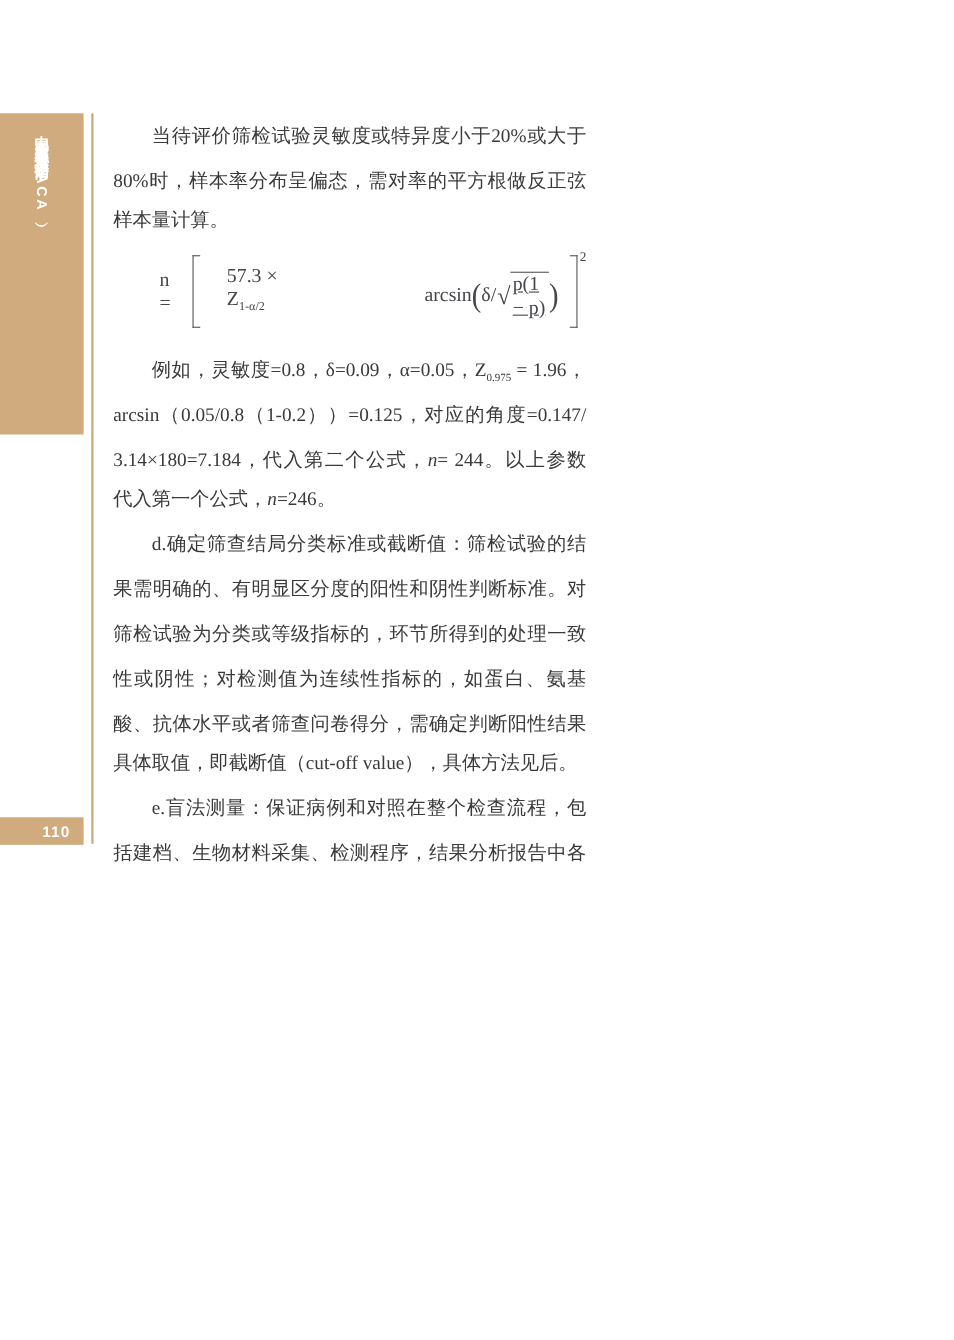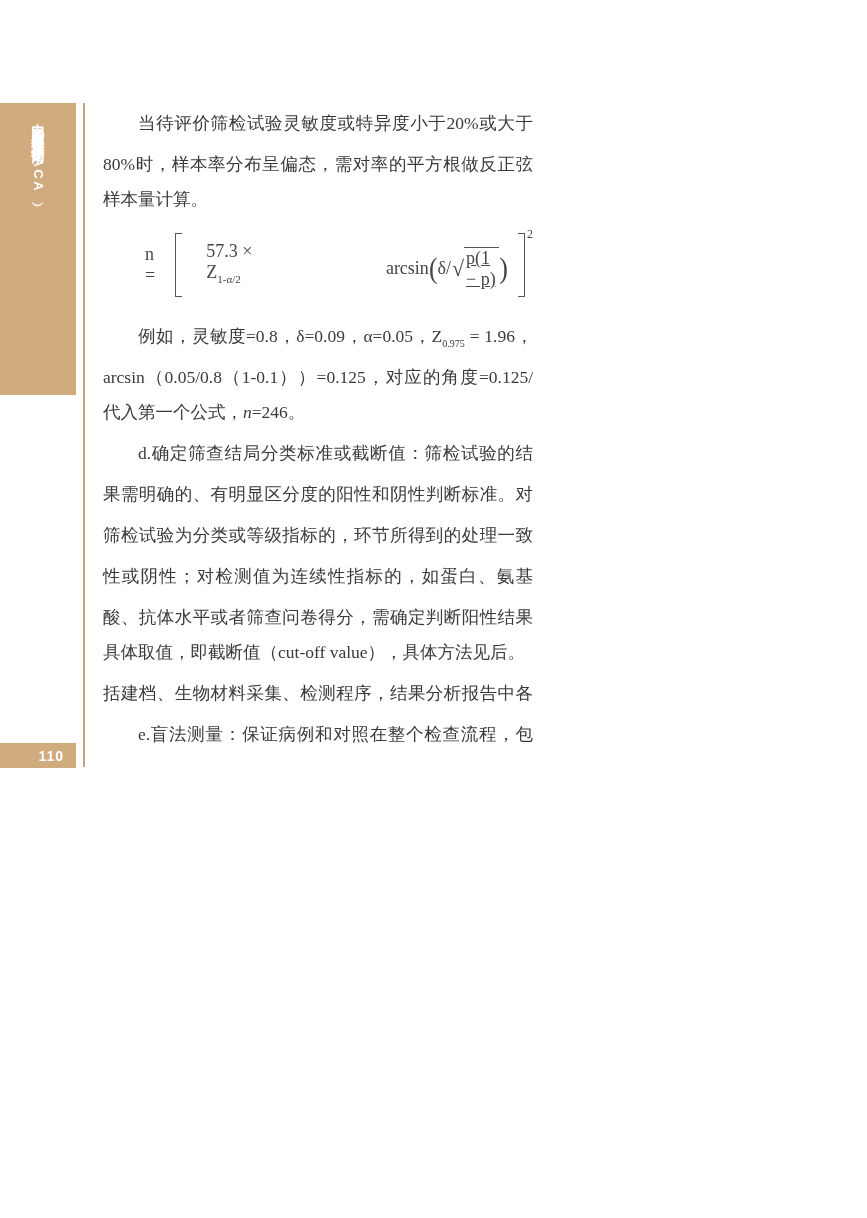--- a/index.html
+++ b/index.html
@@ -176,32 +176,33 @@
               <span class="bigp">)</span>
             </span>
         </span>
         <span class="br br-r"></span>
         <sup class="exp">2</sup>
       </span>
     </div>
 
     <div>
       <div class="line j ind"><span>例如，灵敏度=0.8，δ=0.09，α=0.05，Z</span><sub>0.975</sub><span> = 1.96，</span></div>
-      <div class="line j">arcsin（0.05/0.8（1-0.1））=0.125，对应的角度=0.125/</div>
+      <div class="line j">arcsin（0.05/0.8（1-0.2））=0.125，对应的角度=0.147/</div>
+      <div class="line j"><span>3.14×180=7.184，代入第二个公式，</span><i>n</i><span>= 244。以上参数</span></div>
       <div class="line"><span>代入第一个公式，</span><i>n</i><span>=246。</span></div>
     </div>
 
     <div>
       <div class="line j ind">d.确定筛查结局分类标准或截断值：筛检试验的结</div>
       <div class="line j">果需明确的、有明显区分度的阳性和阴性判断标准。对</div>
       <div class="line j">筛检试验为分类或等级指标的，环节所得到的处理一致</div>
       <div class="line j">性或阴性；对检测值为连续性指标的，如蛋白、氨基</div>
       <div class="line j">酸、抗体水平或者筛查问卷得分，需确定判断阳性结果</div>
       <div class="line">具体取值，即截断值（cut-off value），具体方法见后。</div>
     </div>
 
     <div>
+      <div class="line j ind">e.盲法测量：保证病例和对照在整个检查流程，包</div>
       <div class="line j">括建档、生物材料采集、检测程序，结果分析报告中各</div>
-      <div class="line j ind">e.盲法测量：保证病例和对照在整个检查流程，包</div>
     </div>
 
   </div>
 </div>
 
 </body></html>

